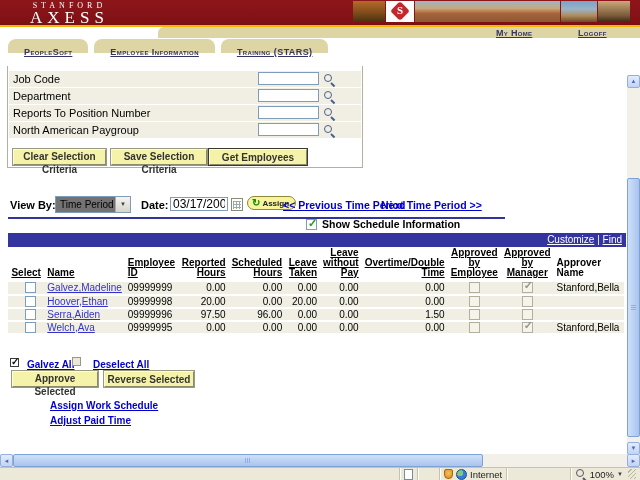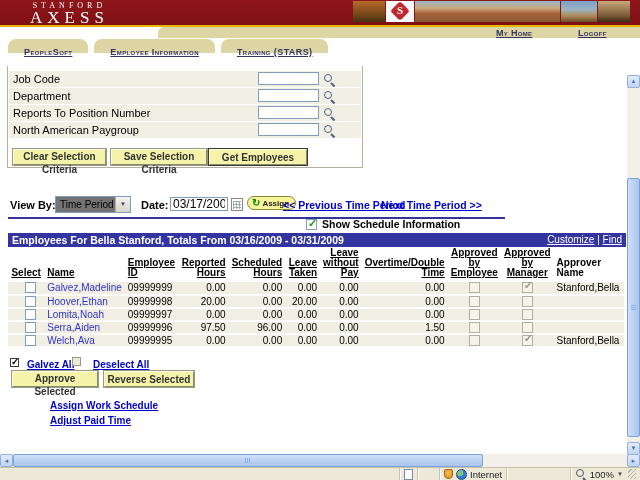--- a/index.html
+++ b/index.html
@@ -97,21 +97,21 @@
   .grid-title .links { position:absolute; right:4px; top:1px; font-size:10px; color:#fff; }
   .grid-title .links a { color:#fff; text-decoration:underline; }
   table.grid { position:absolute; left:8px; top:247px; width:616px; border-collapse:collapse; }
   table.grid th { font-size:10px; font-weight:bold; color:#000; vertical-align:bottom;
     padding:1px 3px 3px 3px; white-space:pre-line; line-height:10px; background:#fff; }
   th.sortable { text-decoration:underline; }
   table.grid td { font-size:10px; height:13px; background:#f1efe3; border-bottom:2px solid #fff;
     padding:0 3px; line-height:11px; }
   table.grid tr.first td { border-top:1px solid #fff; }
   .num { text-align:right; } .ctr { text-align:center; }
-  td a.nm { color:#3333cc; }
+  td a.nm { color:#3333cc; text-decoration:underline; }
   td .cb, th .cb { display:block; margin:0 auto; }
   td.sel .cb { margin:0 0 0 14px; }
 
   
   .icon-box { position:absolute; width:9px; height:9px; }
   .icon-checked { left:10px; top:358px; border:1px solid #3a3a3a; background:#fff; }
   .icon-checked::after { content:"\2713"; position:absolute; left:0; top:-3px; font-size:10px; font-weight:bold; color:#111; }
   .icon-unchecked { left:72px; top:357px; border:1px solid #9a9788; background:#ece9da; }
   .flink { position:absolute; font-size:10px; font-weight:bold; color:#0000cc; text-decoration:underline; white-space:nowrap; }
   .selall { left:27px; top:359px; } .desall { left:93px; top:359px; }
@@ -229,21 +229,20 @@
   <span class="cal"></span>
   <div class="refresh">
     <span class="glyph">↻</span>
     <span class="rlabel">Assign</span>
   </div>
   <a class="tplink prev">&lt;&lt; Previous Time Period</a>
   <a class="tplink next">Next Time Period &gt;&gt;</a>
   <div class="bluehr"></div>
 
   <div class="grid-title">
-    <span class="t">Employees For Bella Stanford, Totals From 03/16/2009 - 03/31/2009</span>
     <span class="links">
       <a>Customize</a>
       <span>|</span>
       <a>Find</a>
     </span>
   </div>
 
   <table class="grid">
     <tbody>
         <tr>
@@ -302,39 +301,20 @@
           </td>
       <td>
             <span class="cb ro" data-checked="false"></span>
           </td>
       <td></td>
     </tr>
     <tr>
       <td class="sel">
             <span class="cb" data-checked="false"></span>
           </td>
-      <td><a class="nm">Lomita,Noah</a></td>
-      <td>09999997</td>
-      <td class="num">0.00</td>
-      <td class="num">0.00</td>
-      <td class="num">0.00</td>
-      <td class="num">0.00</td>
-      <td class="num">0.00</td>
-      <td>
-            <span class="cb ro" data-checked="false"></span>
-          </td>
-      <td>
-            <span class="cb ro" data-checked="false"></span>
-          </td>
-      <td></td>
-    </tr>
-    <tr>
-      <td class="sel">
-            <span class="cb" data-checked="false"></span>
-          </td>
       <td><a class="nm">Serra,Aiden</a></td>
       <td>09999996</td>
       <td class="num">97.50</td>
       <td class="num">96.00</td>
       <td class="num">0.00</td>
       <td class="num">0.00</td>
       <td class="num">1.50</td>
       <td>
             <span class="cb ro" data-checked="false"></span>
           </td>

